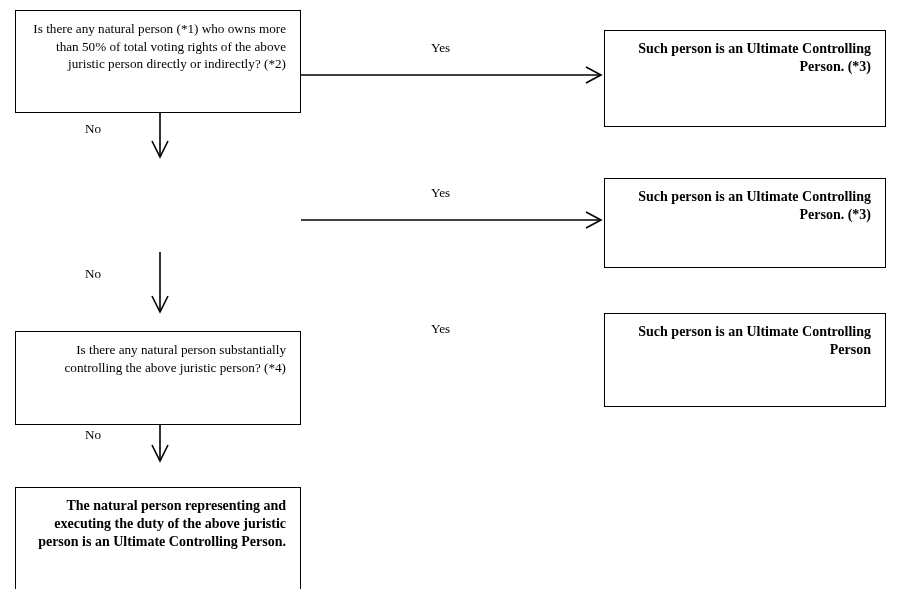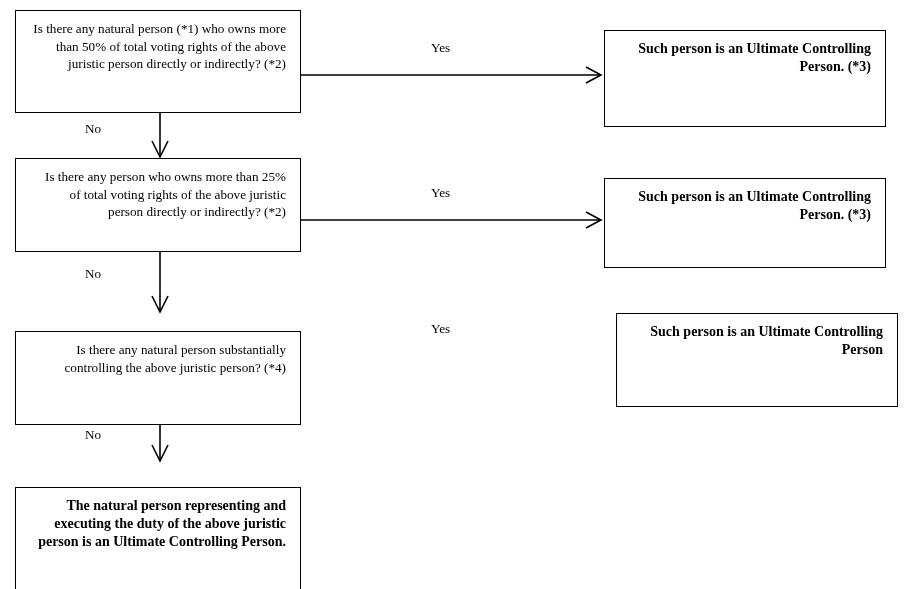--- a/index.html
+++ b/index.html
@@ -83,29 +83,28 @@
     </g>
 
     <g>
       <line x1="160" y1="407" x2="160" y2="459"></line>
       <polyline points="152,445 160,461 168,445"></polyline>
     </g>
   </svg>
 
   <div class="node" style="left:15px; top:10px; width:286px; height:103px;">Is there any natural person (*1) who owns more than 50% of total voting rights of the above juristic person directly or indirectly? (*2)</div>
 
-  <div class="node" style="left:15px; top:158px; width:286px; height:94px;">Is there any person who owns more than 25% of total voting rights of the above juristic person directly or indirectly? (*2)</div>
 
   <div class="node" style="left:15px; top:331px; width:286px; height:94px;">Is there any natural person substantially controlling the above juristic person? (*4)</div>
 
   <div class="node bold" style="left:604px; top:30px; width:282px; height:97px;">Such person is an Ultimate Controlling Person. (*3)</div>
 
   <div class="node bold" style="left:604px; top:178px; width:282px; height:90px;">Such person is an Ultimate Controlling Person. (*3)</div>
 
-  <div class="node bold" style="left:604px; top:313px; width:282px; height:94px;margin-left:12px;">Such person is an Ultimate Controlling Person</div>
+  <div class="node bold" style="left:604px; top:313px; width:282px; height:94px;">Such person is an Ultimate Controlling Person</div>
 
   <div class="node bold" style="left:15px; top:487px; width:286px; height:124px;">The natural person representing and executing the duty of the above juristic person is an Ultimate Controlling Person.</div>
 
   <div class="edge-label" style="left:431px; top:40px;">Yes</div>
   <div class="edge-label" style="left:85px; top:121px;">No</div>
   <div class="edge-label" style="left:431px; top:185px;">Yes</div>
   <div class="edge-label" style="left:85px; top:266px;">No</div>
   <div class="edge-label" style="left:431px; top:321px;">Yes</div>
   <div class="edge-label" style="left:85px; top:427px;">No</div>
 

